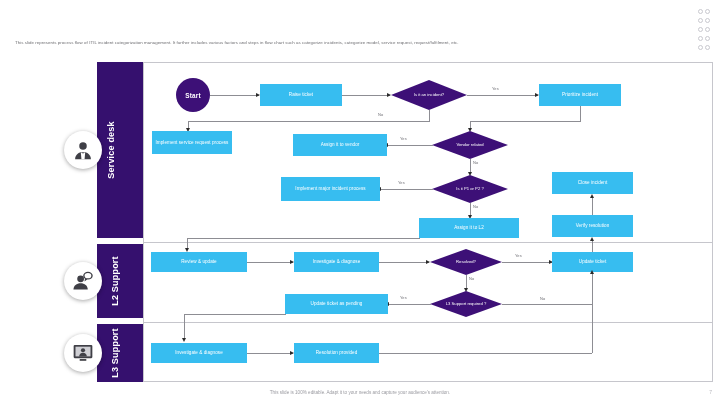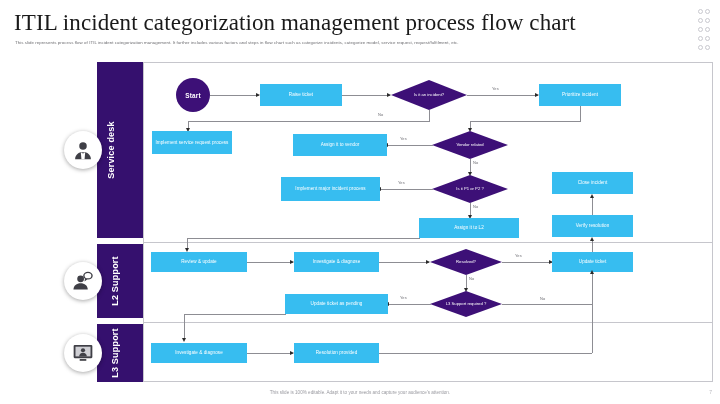--- a/index.html
+++ b/index.html
@@ -99,21 +99,20 @@
     position:absolute;left:0;top:390px;width:720px;text-align:center;
     font-size:4.6px;color:#9a9aa0;
   }
   .pageno{position:absolute;right:8px;top:389px;font-size:5px;color:#b6b6bc;}
 </style>
 </head>
 <body>
 
 <div class="slide">
 
-  <div class="title">ITIL incident categorization management process flow chart</div>
   <div class="subtitle">This slide represents process flow of ITIL incident categorization management. It further includes various factors and steps in flow chart such as categorize incidents, categorize model, service request, request/fulfilment, etc.</div>
 
   <div class="dots">
     <i></i>
       <i></i>
     <i></i>
       <i></i>
     <i></i>
       <i></i>
     <i></i>

